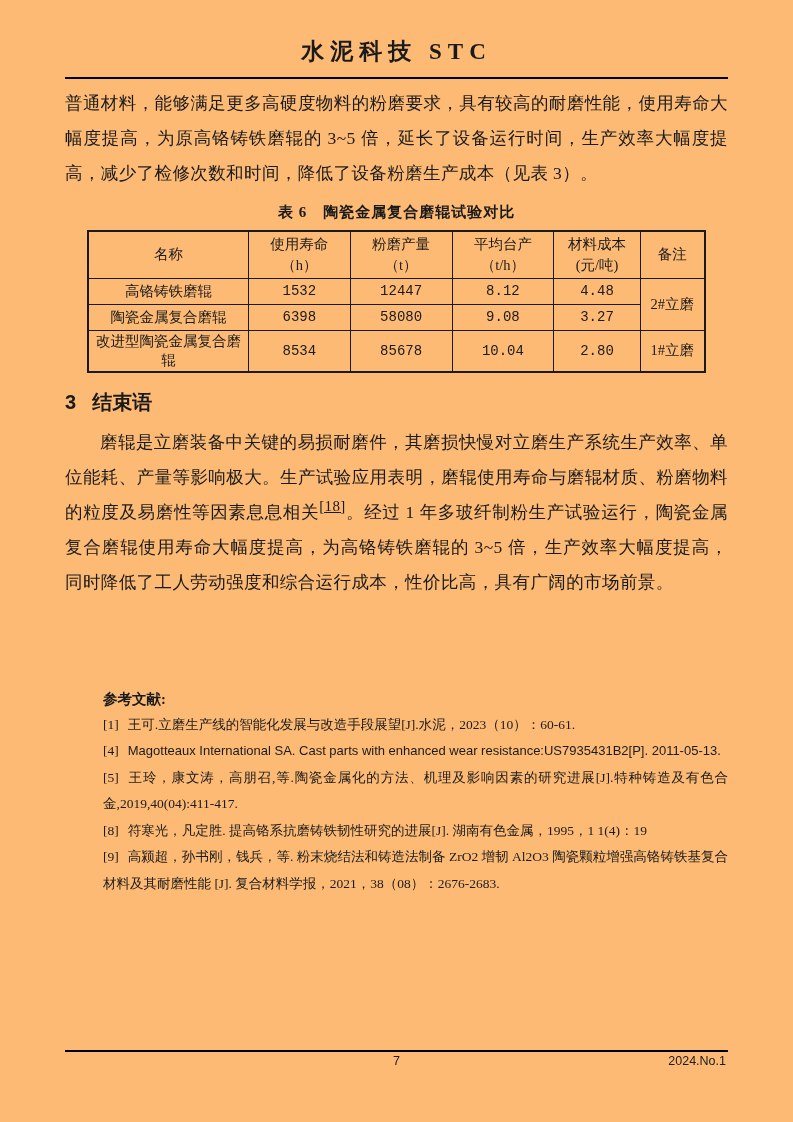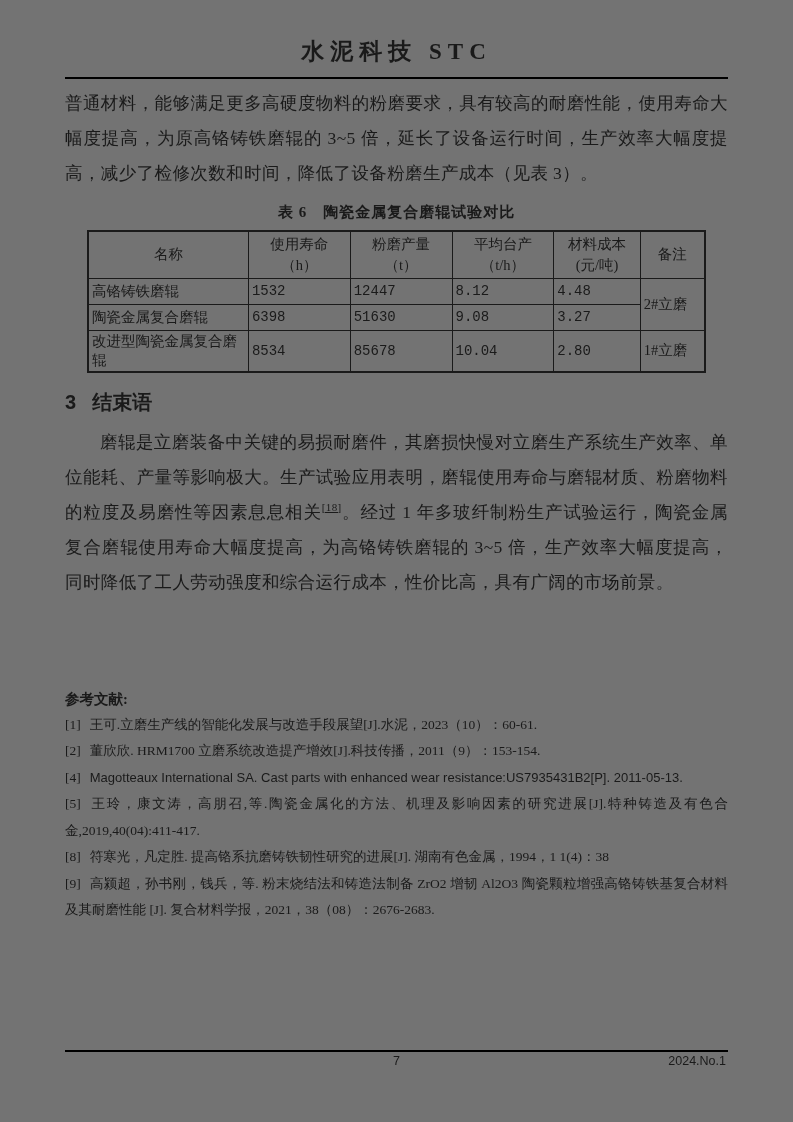--- a/index.html
+++ b/index.html
@@ -7,21 +7,21 @@
   body {
     font-family: "Liberation Serif", "DejaVu Serif", serif;
     color: #1a1a1a;
     -webkit-font-smoothing: antialiased;
   }
   .page {
     position: relative;
     width: 793px;
     height: 1122px;
     margin: 0 auto;
-    background: #737373;
+    background: #fdba74;
     overflow: hidden;
   }
   
   .header {
     margin: 0 65px;
     padding-top: 36px;
   }
   .journal-title {
     text-align: center;
     font-size: 23px;
@@ -47,20 +47,21 @@
     margin-bottom: 8px;
     text-align: center;
     font-weight: 700;
     font-size: 15px;
     letter-spacing: 1px;
   }
   .data-table {
     width: calc(100% - 44px);
     margin: 0 auto;
     border-collapse: collapse;
+    text-align: center;
     font-size: 14.5px;
     border: 2px solid #1a1a1a;
   }
   .data-table th, .data-table td {
     border: 1px solid #1a1a1a;
     padding: 1px 3px;
     font-weight: 400;
   }
   .data-table thead th { height: 47px; line-height: 21px; }
   .data-table tbody td { height: 26px; }
@@ -81,27 +82,27 @@
   .section-heading .sec-num { margin-right: 16px; }
   .conclusion-para {
     margin-top: 9px;
     font-size: 17.5px;
     line-height: 35px;
     text-align: justify;
     text-indent: 2em;
     letter-spacing: 0.4px;
   }
   .conclusion-para sup {
-    font-size: 11px;
+    font-size: 15px;
     vertical-align: super;
     line-height: 0;
     text-decoration: underline;
   }
   
-  .references { margin-top: 86px; }
+  .references { margin-top: 86px; margin-left: 38px; }
   .ref-heading {
     font-size: 14.5px;
     font-weight: 700;
     line-height: 26px;
   }
   .ref-item {
     font-size: 13.5px;
     line-height: 26.5px;
     text-align: justify;
   }
@@ -184,21 +185,21 @@
           <td>高铬铸铁磨辊</td>
           <td class="num-cell">1532</td>
           <td class="num-cell">12447</td>
           <td class="num-cell">8.12</td>
           <td class="num-cell">4.48</td>
           <td rowspan="2">2#立磨</td>
         </tr>
         <tr>
           <td>陶瓷金属复合磨辊</td>
           <td class="num-cell">6398</td>
-          <td class="num-cell">51630</td>
+          <td class="num-cell">58080</td>
           <td class="num-cell">9.08</td>
           <td class="num-cell">3.27</td>
         </tr>
         <tr>
           <td>改进型陶瓷金属复合磨辊</td>
           <td class="num-cell">8534</td>
           <td class="num-cell">85678</td>
           <td class="num-cell">10.04</td>
           <td class="num-cell">2.80</td>
           <td>1#立磨</td>
@@ -208,24 +209,23 @@
 
     <h2 class="section-heading">
       <span class="sec-num">3</span><span>结束语</span>
     </h2>
 
     <p class="conclusion-para"><span>磨辊是立磨装备中关键的易损耐磨件，其磨损快慢对立磨生产系统生产效率、单位能耗、产量等影响极大。生产试验应用表明，磨辊使用寿命与磨辊材质、粉磨物料的粒度及易磨性等因素息息相关</span><sup>[18]</sup><span>。经过 1 年多玻纤制粉生产试验运行，陶瓷金属复合磨辊使用寿命大幅度提高，为高铬铸铁磨辊的 3~5 倍，生产效率大幅度提高，同时降低了工人劳动强度和综合运行成本，性价比高，具有广阔的市场前景。</span></p>
 
     <div class="references">
       <div class="ref-heading">参考文献:</div>
       <p class="ref-item"><span class="ref-label">[1]</span><span>王可.立磨生产线的智能化发展与改造手段展望[J].水泥，2023（10）：60-61.</span></p>
-      <p class="ref-item"><span class="ref-label">[2]</span><span>董欣欣. HRM1700 立磨系统改造提产增效[J].科技传播，2011（9）：153-154.</span></p>
       <p class="ref-item"><span class="ref-label">[4]</span><span class="latin-text">Magotteaux International SA. Cast parts with enhanced wear resistance:US7935431B2[P]. 2011-05-13.</span></p>
       <p class="ref-item"><span class="ref-label">[5]</span><span>王玲，康文涛，高朋召,等.陶瓷金属化的方法、机理及影响因素的研究进展[J].特种铸造及有色合金,2019,40(04):411-417.</span></p>
-      <p class="ref-item"><span class="ref-label">[8]</span><span>符寒光，凡定胜. 提高铬系抗磨铸铁韧性研究的进展[J]. 湖南有色金属，1994，1 1(4)：38</span></p>
+      <p class="ref-item"><span class="ref-label">[8]</span><span>符寒光，凡定胜. 提高铬系抗磨铸铁韧性研究的进展[J]. 湖南有色金属，1995，1 1(4)：19</span></p>
       <p class="ref-item"><span class="ref-label">[9]</span><span>高颍超，孙书刚，钱兵，等. 粉末烧结法和铸造法制备 ZrO2 增韧 Al2O3 陶瓷颗粒增强高铬铸铁基复合材料及其耐磨性能 [J]. 复合材料学报，2021，38（08）：2676-2683.</span></p>
     </div>
 
   </div>
 
   <div class="footer">
     <div class="footer-rule"></div>
     <div class="footer-row">
       <span class="page-number">7</span>
       <span class="issue-label">2024.No.1</span>

